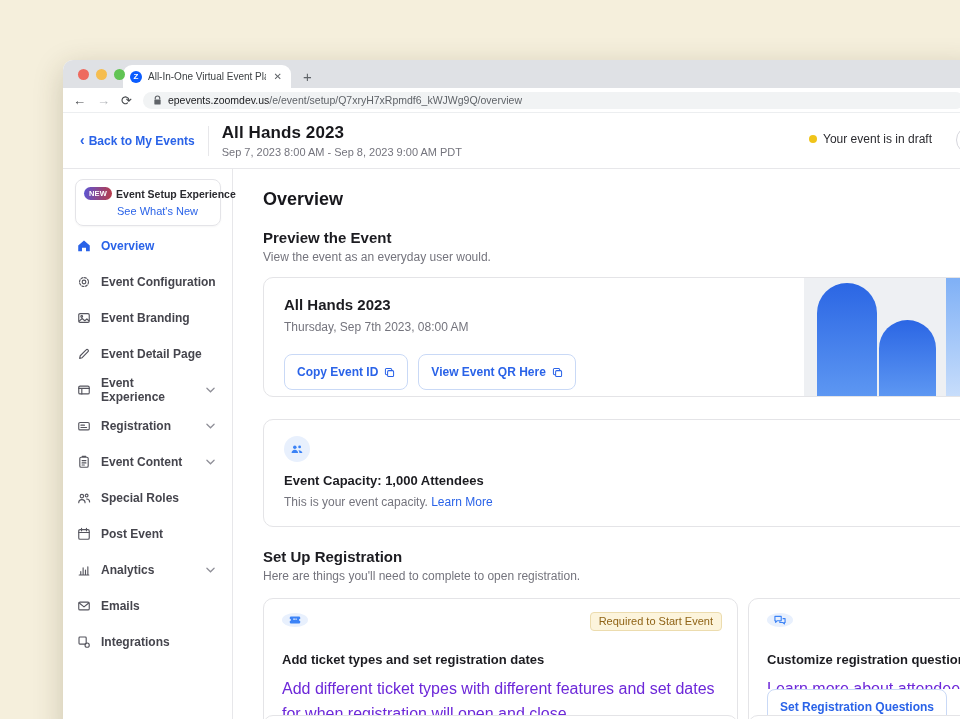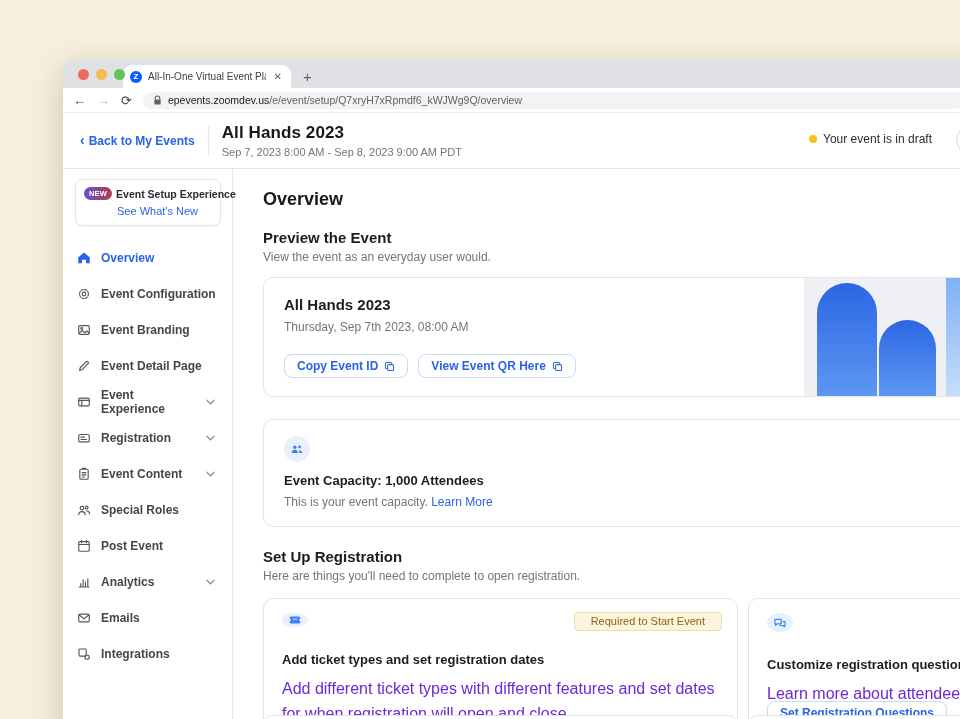--- a/index.html
+++ b/index.html
@@ -47,55 +47,55 @@
   .back-chev { font-size:14px; line-height:1; margin-top:-1px;}
   .hdr-div { width:1px; height:30px; background:#e7e7ea; margin:0 13px; }
   .hdr-title { font-size:17px; font-weight:700; color:#18181c; letter-spacing:.1px;}
   .hdr-dates { font-size:11px; color:#74747d; margin-top:3px; }
   .hdr-status { position:absolute; right:48px; top:19px; display:flex; align-items:center; gap:6px; font-size:12px; color:#2b2b30; }
   .status-dot { width:8px; height:8px; border-radius:50%; background:#f0c419; }
   .publish-partial { position:absolute; right:-46px; top:13px; width:70px; height:28px; background:#fff; border:1px solid #d6d6dc; border-radius:14px; }
   
   .page-body { flex:1; display:flex; overflow:hidden; }
   .sidebar { width:170px; flex:0 0 auto; border-right:1px solid #e7e7ea; padding:10px 11px 0 12px; }
-  .setup-card { border:1px solid #e4e4e8; border-radius:8px; padding:7px 8px 8px; box-shadow:0 1px 2px rgba(0,0,0,.04); margin-bottom:14px;}
+  .setup-card { border:1px solid #e4e4e8; border-radius:8px; padding:7px 8px 8px; box-shadow:0 1px 2px rgba(0,0,0,.04); margin-bottom:2px;}
   .setup-line1 { display:flex; align-items:center; gap:4px; }
   .new-badge { background:linear-gradient(95deg,#5c55d4 0%,#b93a46 100%); color:#fff; font-size:7.5px; font-weight:700; padding:2px 5px; border-radius:8px; letter-spacing:.2px; flex:0 0 auto;}
   .setup-title { font-size:10.5px; font-weight:600; color:#2b2b30; white-space:nowrap;}
   .setup-link { font-size:11px; color:#2a63e8; font-weight:500; margin:5px 0 0 33px; }
   .nav { list-style:none; margin-top:1px; }
   .nav-item { height:36px; display:flex; align-items:center; gap:10px; font-size:12px; font-weight:700; color:#45454d; padding:0 2px; cursor:default;}
   .nav-item .ni { width:14px; height:14px; flex:0 0 auto; display:flex; }
   .nav-item.active { color:#2a63e8; }
   .nav-chev { margin-left:auto; margin-right:4px; display:flex; }
   
   .main { flex:1; padding:20px 0 0 30px; overflow:hidden; position:relative; }
   .h1 { font-size:18px; font-weight:700; color:#17171c; margin-bottom:19px; }
   .h2 { font-size:15px; font-weight:700; color:#1c1c21; margin-bottom:4px; }
   .sub { font-size:12px; color:#74747d; margin-bottom:13px; }
   .card { background:#fff; border:1px solid #e4e4e7; border-radius:10px; }
   .preview-card { width:717px; height:120px; position:relative; overflow:hidden; padding:18px 20px; }
   .pc-title { font-size:15px; font-weight:700; color:#1c1c21; }
   .pc-date { font-size:12px; color:#74747d; margin-top:7px; }
   .pc-buttons { display:flex; gap:10px; margin-top:20px; }
-  .obtn { display:inline-flex; align-items:center; gap:6px; background:#fff; border:1px solid #c9d9f6; border-radius:8px; color:#2a63e8; font-size:12px; font-weight:600; padding:5px 12px; height:24px; white-space:nowrap;}
+  .obtn { display:inline-flex; align-items:center; gap:6px; background:#fff; border:1px solid #c9d9f6; border-radius:8px; color:#2a63e8; font-size:12px; font-weight:600; padding:5px 12px; height:36px; white-space:nowrap;}
   .pc-art { position:absolute; right:0; top:0; bottom:0; width:175px; background:#eef0f3; }
   .arch { position:absolute; bottom:0; border-radius:60px 60px 0 0; }
   .arch1 { left:13px; top:5px; width:60px; background:linear-gradient(180deg,#2b66e4 0%,#5d97f2 100%); }
   .arch2 { left:75px; top:42px; width:57px; background:linear-gradient(180deg,#2b66e4 0%,#5d97f2 100%); }
   .art-strip { position:absolute; right:0; top:0; bottom:0; width:33px; background:linear-gradient(180deg,#7fb0f6 0%,#c7ddfb 100%); }
   .cap-card { width:717px; margin-top:22px; padding:16px 20px 17px; }
   .icon-circle { width:26px; height:26px; border-radius:50%; background:#e8f0fd; display:flex; align-items:center; justify-content:center; }
   .cap-title { font-size:13px; font-weight:700; color:#1c1c21; margin-top:11px; }
   .cap-desc { font-size:12px; color:#74747d; margin-top:7px; }
   .link { color:#2a63e8; font-weight:500; }
   .section-reg { margin-top:21px; }
   .reg-row { display:flex; gap:10px; margin-top:15px; }
   .reg-card { width:475px; flex:0 0 auto; height:142px; padding:14px 18px 14px; position:relative; display:flex; flex-direction:column; }
-  .req-badge { position:absolute; top:13px; right:15px; background:#fcf4dc; border:1px solid #ecdcae; color:#8f6316; font-size:11px; padding:2px 16px 3px; border-radius:4px; }
+  .req-badge { position:absolute; top:13px; right:15px; background:#fcf4dc; border:1px solid #ecdcae; color:#8f6316; font-size:11px; padding:2px 8px 3px; border-radius:4px; }
   .rc-title { font-size:13px; font-weight:700; color:#1c1c21; margin-top:25px; }
   .rc-desc { font-size:16px; color:#6d28d9; margin-top:10px; line-height:1.55; max-width:440px;}
   .rc-desc.nowrap { white-space:nowrap; overflow:hidden; }
   .rc-footer { margin-top:auto; display:flex; align-items:center; justify-content:space-between; }
   .rc-meta { font-size:12px; color:#6e6e77; }
   .partial-row { position:absolute; top:546px; left:30px; display:flex; gap:10px; }
   .partial-card { width:475px; height:30px; background:#fff; border:1px solid #e4e4e7; border-radius:10px 10px 0 0; }
   svg { display:block; }
 </style>
 </head>

